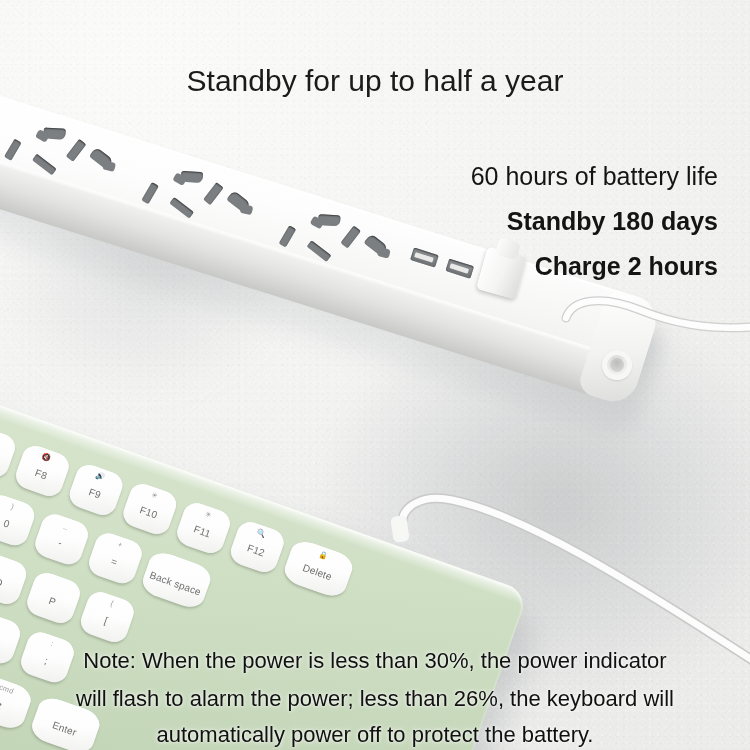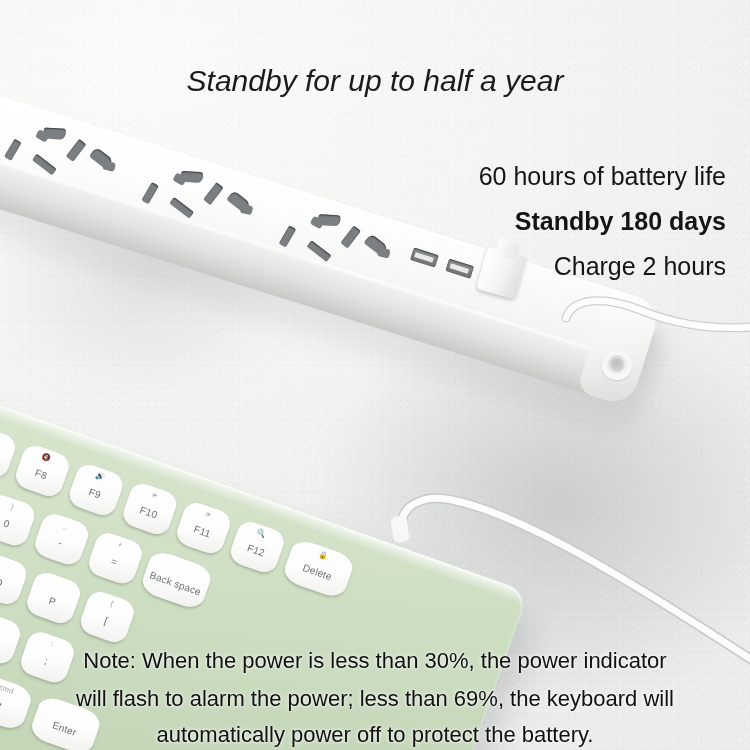--- a/index.html
+++ b/index.html
@@ -108,23 +108,23 @@
     background:linear-gradient(168deg,#ffffff 0%,#fdfdfd 52%,#f0f0ee 100%);
     box-shadow:0 2px 2.5px rgba(90,100,85,.32), inset 0 1px 1px rgba(255,255,255,.95);
     color:#6d6f6c;display:flex;align-items:center;justify-content:center;
     font-size:10px;letter-spacing:.2px;}
   .key .sub{position:absolute;top:3px;left:0;right:0;text-align:center;font-size:7.5px;color:#9a9c98;}
   .key.two{flex-direction:column;gap:1px;}
 
   
   .hl{position:absolute;color:#1b1b1b;font-weight:400;}
   #h1{left:0;right:0;top:15px;text-align:center;font-size:30px;}
-  #h2{left:0;right:0;top:64px;text-align:center;font-size:30px;font-style:italic;}
-  .feat{position:absolute;right:24px;text-align:right;font-size:25px;color:#141414;}
-  #f1{top:162px;} #f2{top:207px;font-weight:bold;} #f3{top:252px;}
+  #h2{left:0;right:0;top:64px;text-align:center;font-size:30px;}
+  .feat{position:absolute;right:32px;text-align:right;font-size:25px;color:#141414;}
+  #f1{top:162px;} #f2{top:207px;font-weight:bold;} #f3{top:252px;font-weight:bold;}
   .note{position:absolute;font-size:22px;color:#111;text-align:center;
     text-shadow:0 0 3px rgba(255,255,255,.85),0 0 6px rgba(255,255,255,.7);}
   #n1{left:0;right:0;top:648px;} #n2{left:0;right:0;top:686px;} #n3{left:0;right:0;top:722px;}
 </style>
 </head>
 <body>
 
 <div id="stage">
 
   <div class="bg-base"></div>
@@ -258,15 +258,15 @@
     </div>
   </div>
 
   <div class="hl" id="h2">Standby for up to half a year</div>
 
   <div class="feat" id="f1">60 hours of battery life</div>
   <div class="feat" id="f2">Standby 180 days</div>
   <div class="feat" id="f3">Charge 2 hours</div>
 
   <div class="note" id="n1">Note: When the power is less than 30%, the power indicator</div>
-  <div class="note" id="n2">will flash to alarm the power; less than 69%, the keyboard will</div>
+  <div class="note" id="n2">will flash to alarm the power; less than 26%, the keyboard will</div>
   <div class="note" id="n3">automatically power off to protect the battery.</div>
 </div>
 
 </body></html>

